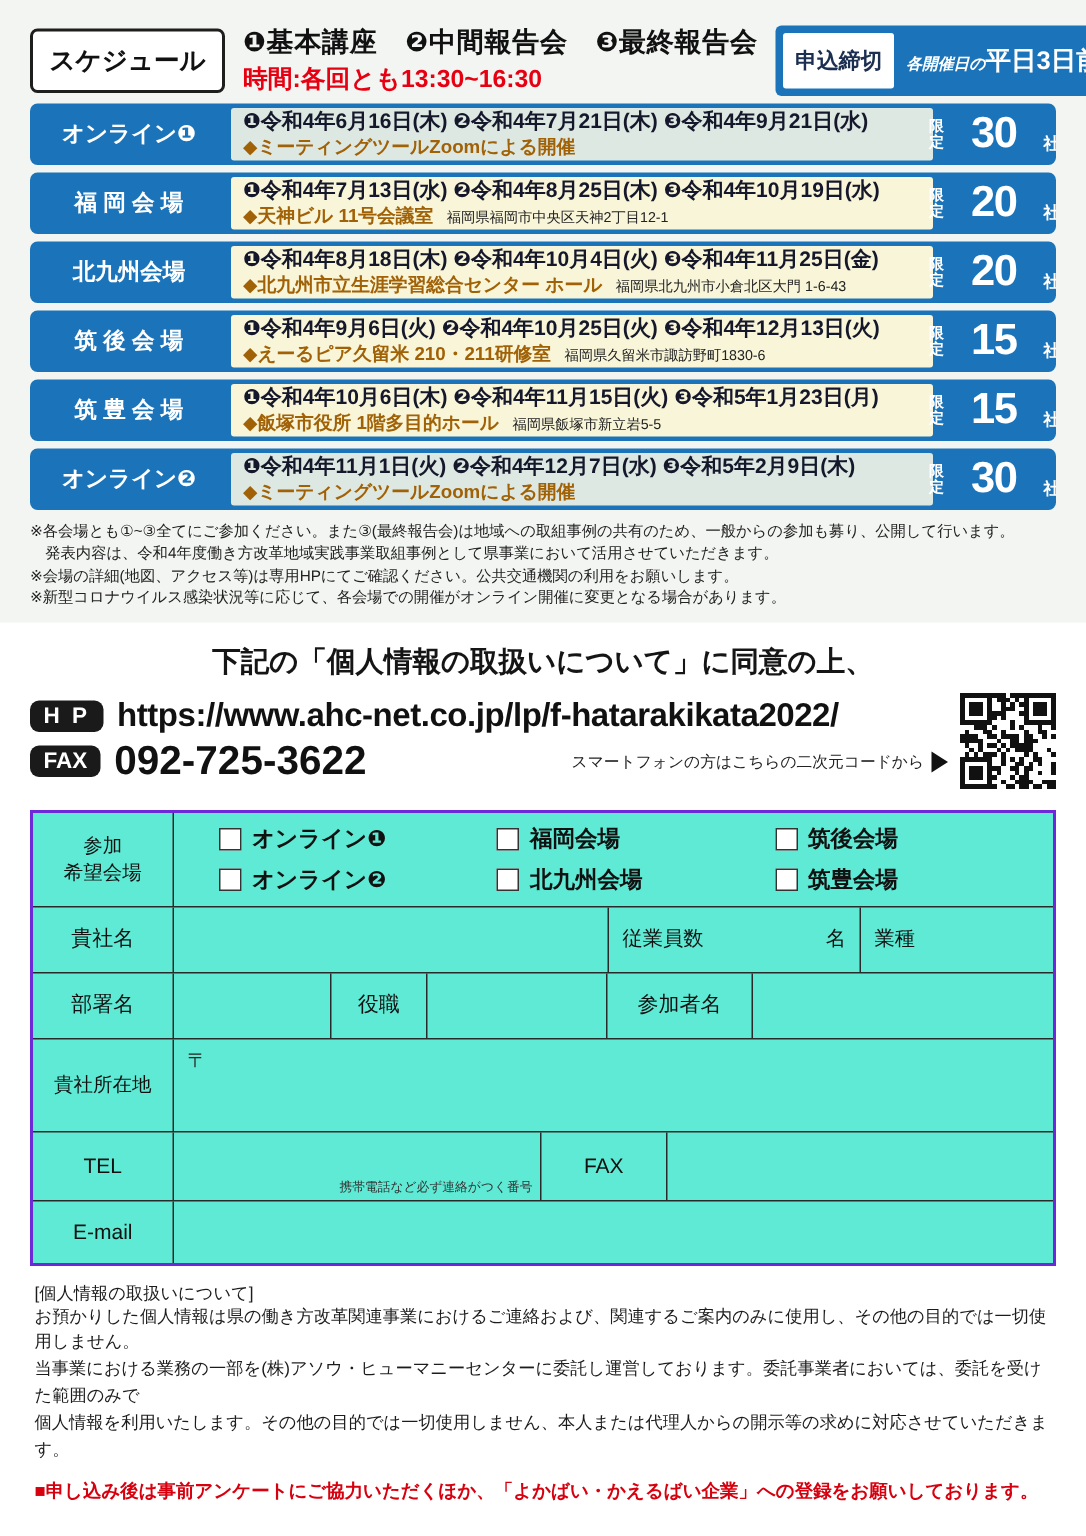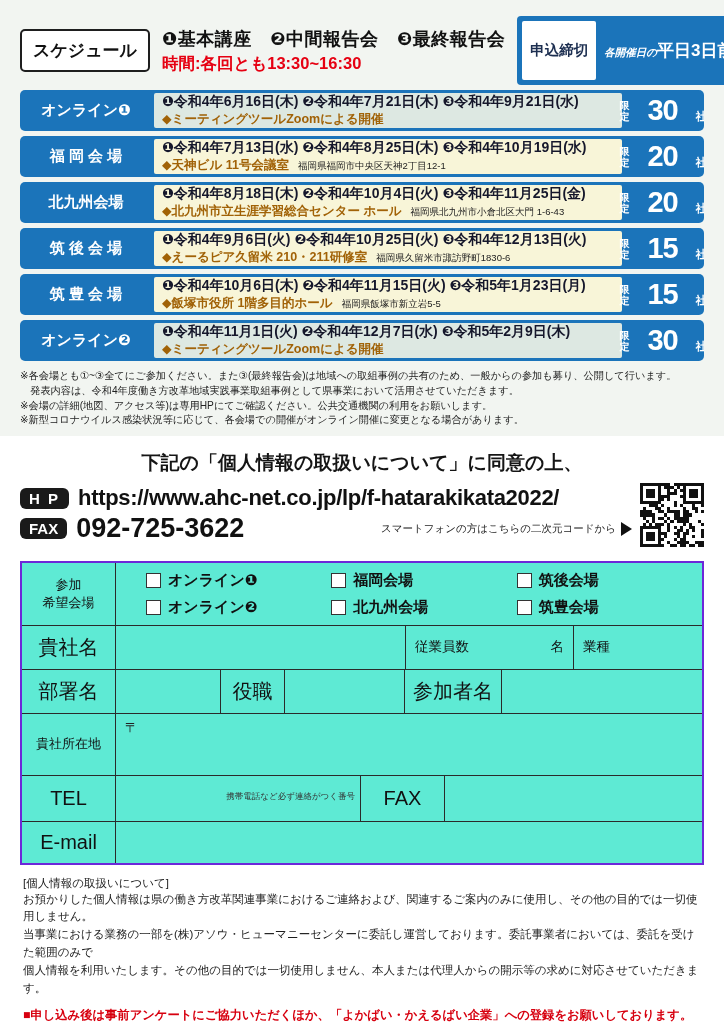--- a/index.html
+++ b/index.html
@@ -11,21 +11,21 @@
   
   .top { background: #f2f5f1; padding: 16px 20px 8px; }
   .hdr { display: flex; align-items: center; gap: 12px; }
   .sched-box { border: 2.5px solid #1e1e1e; border-radius: 5px; background: #fff;
     padding: 8px 11px; font-size: 17px; font-weight: 800; color: #111; white-space: nowrap; }
   .courses-wrap { flex: 1; }
   .courses { font-size: 18px; font-weight: 800; color: #111; letter-spacing: 0.5px; white-space: nowrap; }
   .time { font-size: 16.5px; font-weight: 800; color: #e60012; margin-top: 2px; }
   .deadline { background: #1b74ba; border-radius: 4px; padding: 5px; display: flex; align-items: center; gap: 8px; }
   .deadline-label { background: #fff; color: #1d2f51; font-weight: 800; font-size: 14.5px;
-    padding: 20px 8px; border-radius: 2px; white-space: nowrap; }
+    padding: 9px 8px; border-radius: 2px; white-space: nowrap; }
   .deadline-val { color: #fff; padding-right: 5px; white-space: nowrap; }
   .deadline-val .pre { font-size: 10.5px; font-weight: 700; font-style: italic; }
   .deadline-val .big { font-size: 17px; font-weight: 800; }
   .srow { display: flex; background: #1b74ba; border-radius: 5px; margin-top: 5px; height: 41px;
     overflow: hidden; align-items: stretch; }
   .srow-label { width: 132px; color: #fff; font-weight: 800; font-size: 15px;
     display: flex; align-items: center; justify-content: center; white-space: nowrap; }
   .srow-body { flex: 1; background: #f8f5d8; margin: 3px 0 3px 2px; border-radius: 2px;
     padding: 1px 8px; display: flex; flex-direction: column; justify-content: center; overflow: hidden; }
   .srow.online .srow-body { background: #dde8e2; }
@@ -56,34 +56,34 @@
   .arrow-right { width: 0; height: 0; border-left: 11px solid #111;
     border-top: 7px solid transparent; border-bottom: 7px solid transparent; }
   .qr-big { width: 64px; height: 64px; margin-left: 8px; flex: none; }
   
   .form { margin: 10px 20px 0; border: 2px solid #6d28d9; background: #5eead4; }
   .frow { display: flex; border-top: 1.5px solid #2a2a2a; align-items: stretch; }
   .frow:first-child { border-top: none; }
   .fcell { border-left: 1.5px solid #2a2a2a; }
   .fcell:first-child { border-left: none; }
   .flabel { display: flex; align-items: center; justify-content: center; text-align: center;
-    font-size: 20px; color: #111; flex: none; }
+    font-size: 14px; color: #111; flex: none; }
   .small-label { font-size: 13px; line-height: 1.35; }
   .blank { flex: 1; }
   .cbx-grid { flex: 1; display: grid; grid-template-columns: 1fr 1fr 1fr; row-gap: 8px;
     align-content: center; padding-left: 30px; }
   .cbx-item { display: flex; align-items: center; gap: 7px; font-size: 15px; font-weight: 600; color: #111; }
   .cbx { width: 15px; height: 15px; border: 1.7px solid #333; background: #fff; flex: none; }
   .emp-cell { width: 168px; display: flex; align-items: center; justify-content: space-between;
     padding: 0 9px; font-size: 13.5px; color: #111; flex: none; }
   .ind-cell { width: 129px; display: flex; align-items: center; padding-left: 9px;
     font-size: 13.5px; color: #111; flex: none; }
   .postal-cell { flex: 1; padding: 5px 9px; font-size: 13px; color: #222; }
   .tel-blank { width: 245px; position: relative; flex: none; }
-  .tel-note { position: absolute; right: 5px; bottom: 18px; font-size: 8.5px; color: #333; }
+  .tel-note { position: absolute; right: 5px; bottom: 2px; font-size: 8.5px; color: #333; }
   
   .privacy { margin: 11px 23px 0; color: #1c1c1c; }
   .privacy-title { font-size: 11.5px; }
   .privacy-body div { font-size: 11.5px; line-height: 1.55; }
   .red-notice { margin: 9px 23px 0; color: #d7000f; font-size: 12.3px; font-weight: 800; }
 </style>
 </head>
 <body>
 
 <div class="top">

